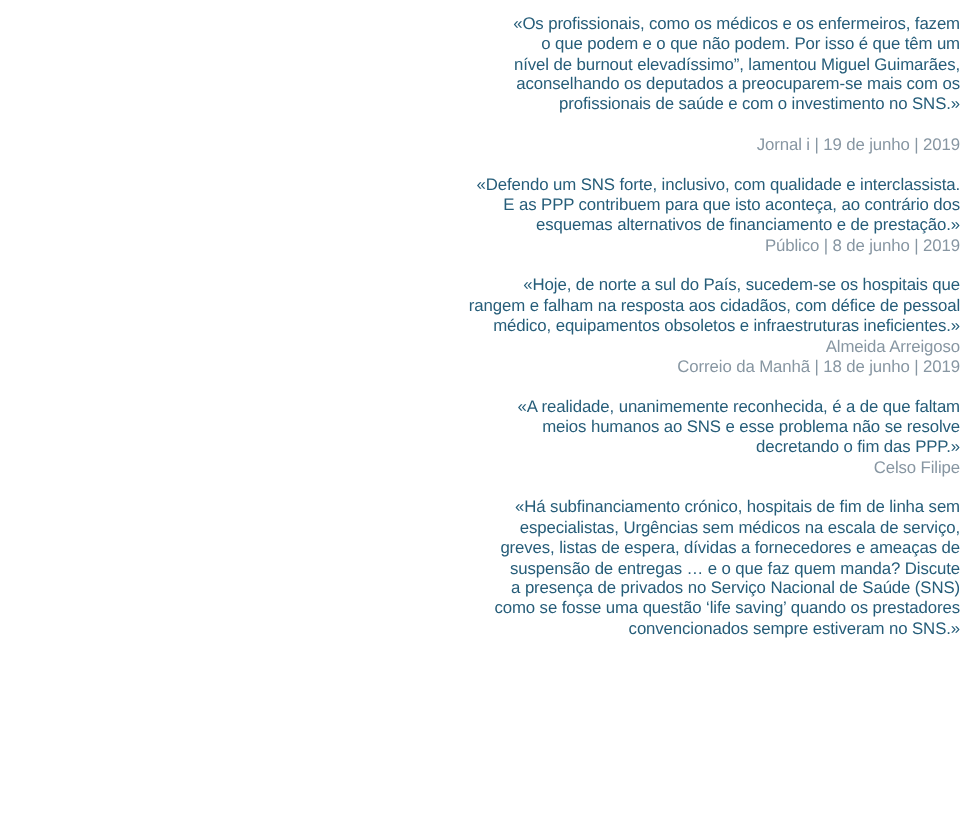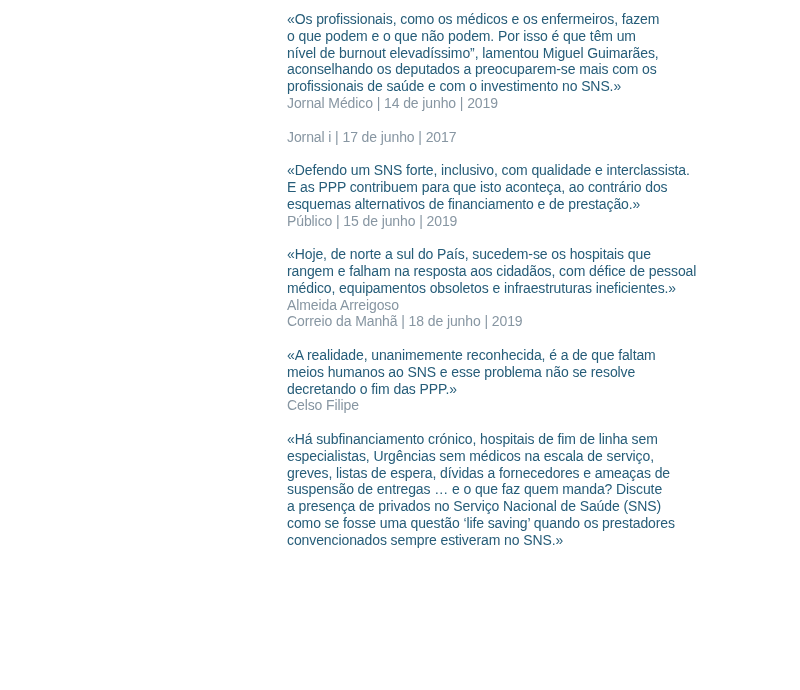--- a/index.html
+++ b/index.html
@@ -15,20 +15,21 @@
     overflow: hidden;
     font-family: "Liberation Sans", "DejaVu Sans", sans-serif;
   }
   .page {
     width: 800px;
     height: 690px;
     padding: 11px 0 0 287px;
   }
   .quote-block {
     margin-bottom: 16.8px;
+    text-align: right;
   }
   .quote-text {
     color: var(--quote-color);
     font-size: 14px;
     line-height: 16.8px;
     white-space: pre;
     letter-spacing: -0.1px;
   }
   .quote-author,
   .quote-source {
@@ -43,32 +44,31 @@
 <body>
 
 <div class="page">
 
   <div class="quote-block">
     <div class="quote-text">«Os profissionais, como os médicos e os enfermeiros, fazem
 o que podem e o que não podem. Por isso é que têm um
 nível de burnout elevadíssimo”, lamentou Miguel Guimarães,
 aconselhando os deputados a preocuparem-se mais com os
 profissionais de saúde e com o investimento no SNS.»</div>
-    <div class="quote-source">Jornal Médico | 14 de junho | 2019</div>
   </div>
 
   <div class="quote-block">
-    <div class="quote-source">Jornal i | 17 de junho | 2017</div>
+    <div class="quote-source">Jornal i | 19 de junho | 2019</div>
   </div>
 
   <div class="quote-block">
     <div class="quote-text">«Defendo um SNS forte, inclusivo, com qualidade e interclassista.
 E as PPP contribuem para que isto aconteça, ao contrário dos
 esquemas alternativos de financiamento e de prestação.»</div>
-    <div class="quote-source">Público | 15 de junho | 2019</div>
+    <div class="quote-source">Público | 8 de junho | 2019</div>
   </div>
 
   <div class="quote-block">
     <div class="quote-text">«Hoje, de norte a sul do País, sucedem-se os hospitais que
 rangem e falham na resposta aos cidadãos, com défice de pessoal
 médico, equipamentos obsoletos e infraestruturas ineficientes.»</div>
     <div class="quote-author">Almeida Arreigoso</div>
     <div class="quote-source">Correio da Manhã | 18 de junho | 2019</div>
   </div>
 

